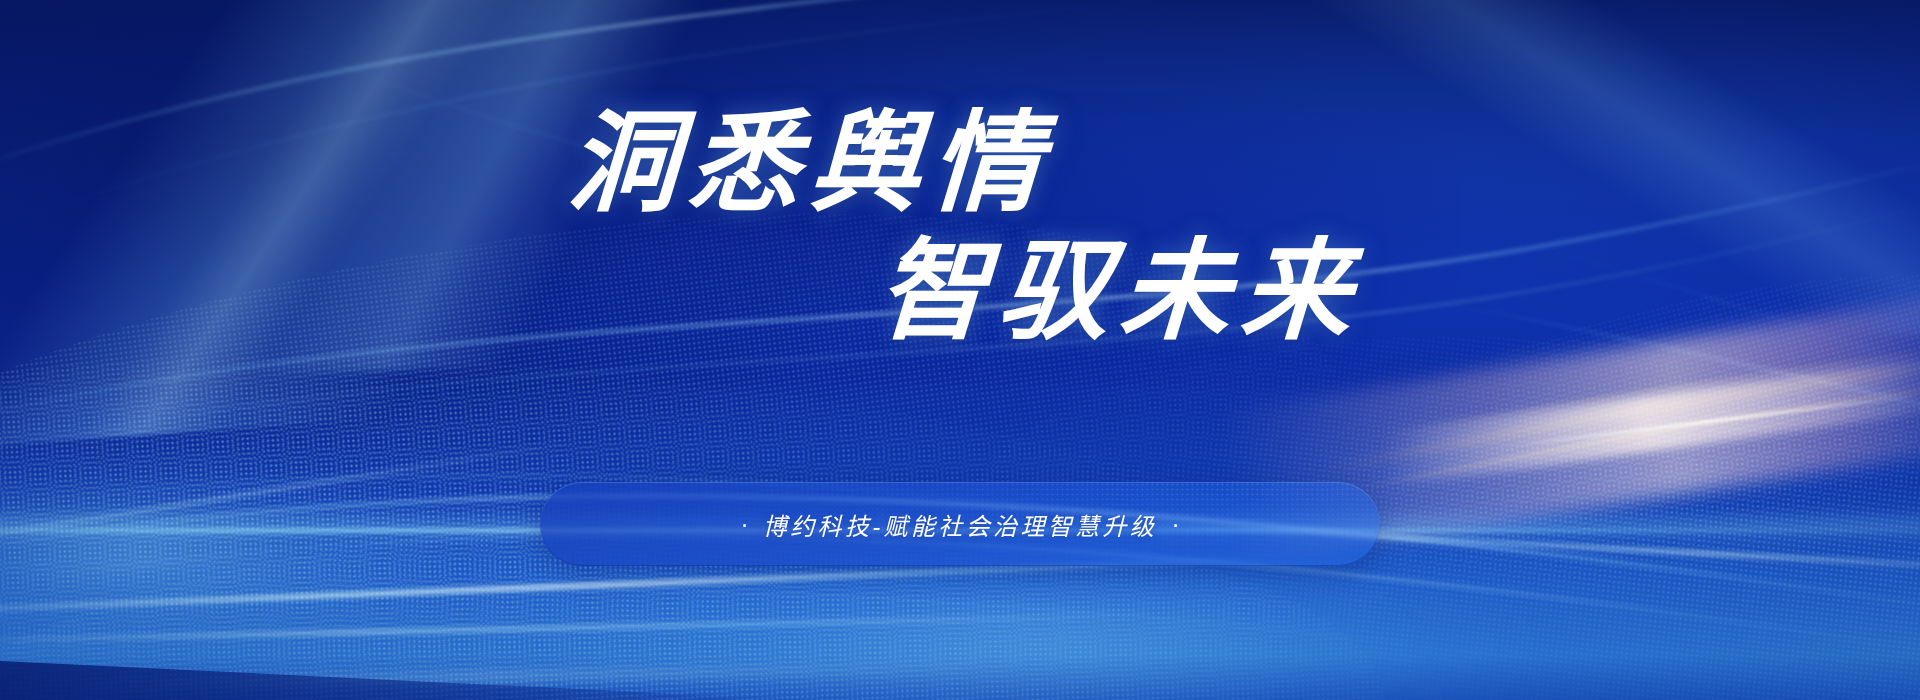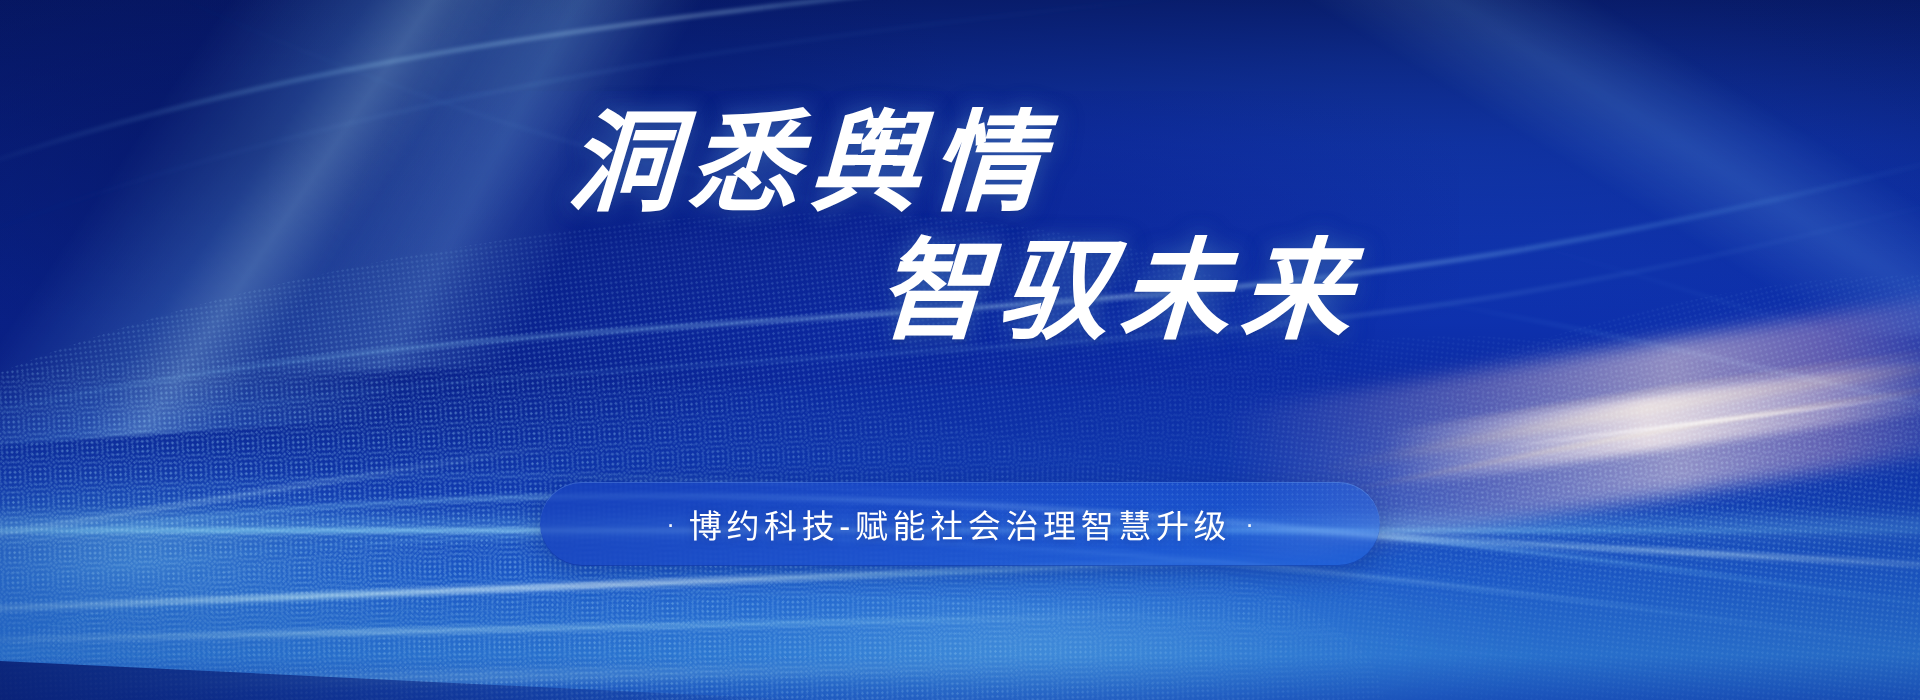--- a/index.html
+++ b/index.html
@@ -274,25 +274,26 @@
     background-size:5px 5px;
     -webkit-mask-image:radial-gradient(80% 120% at 78% 0%,#000 0%,rgba(0,0,0,.4) 48%,rgba(0,0,0,0) 82%);
             mask-image:radial-gradient(80% 120% at 78% 0%,#000 0%,rgba(0,0,0,.4) 48%,rgba(0,0,0,0) 82%);
     pointer-events:none;
   }
   .pill-text{
     position:relative;
     z-index:2;
     color:#ffffff;
     font-family:"Liberation Sans","DejaVu Sans",sans-serif;
-    font-size:33px;
+    font-size:24px;
     font-weight:400;
     letter-spacing:.14em;
     white-space:nowrap;
     text-shadow:0 1px 8px rgba(10,34,120,.45);
+    font-style:italic;
   }
   .pill-dot{
     position:relative;z-index:2;
     color:#ffffff;
     font-size:26px;
     line-height:1;
     opacity:.95;
   }
 </style>
 </head>

